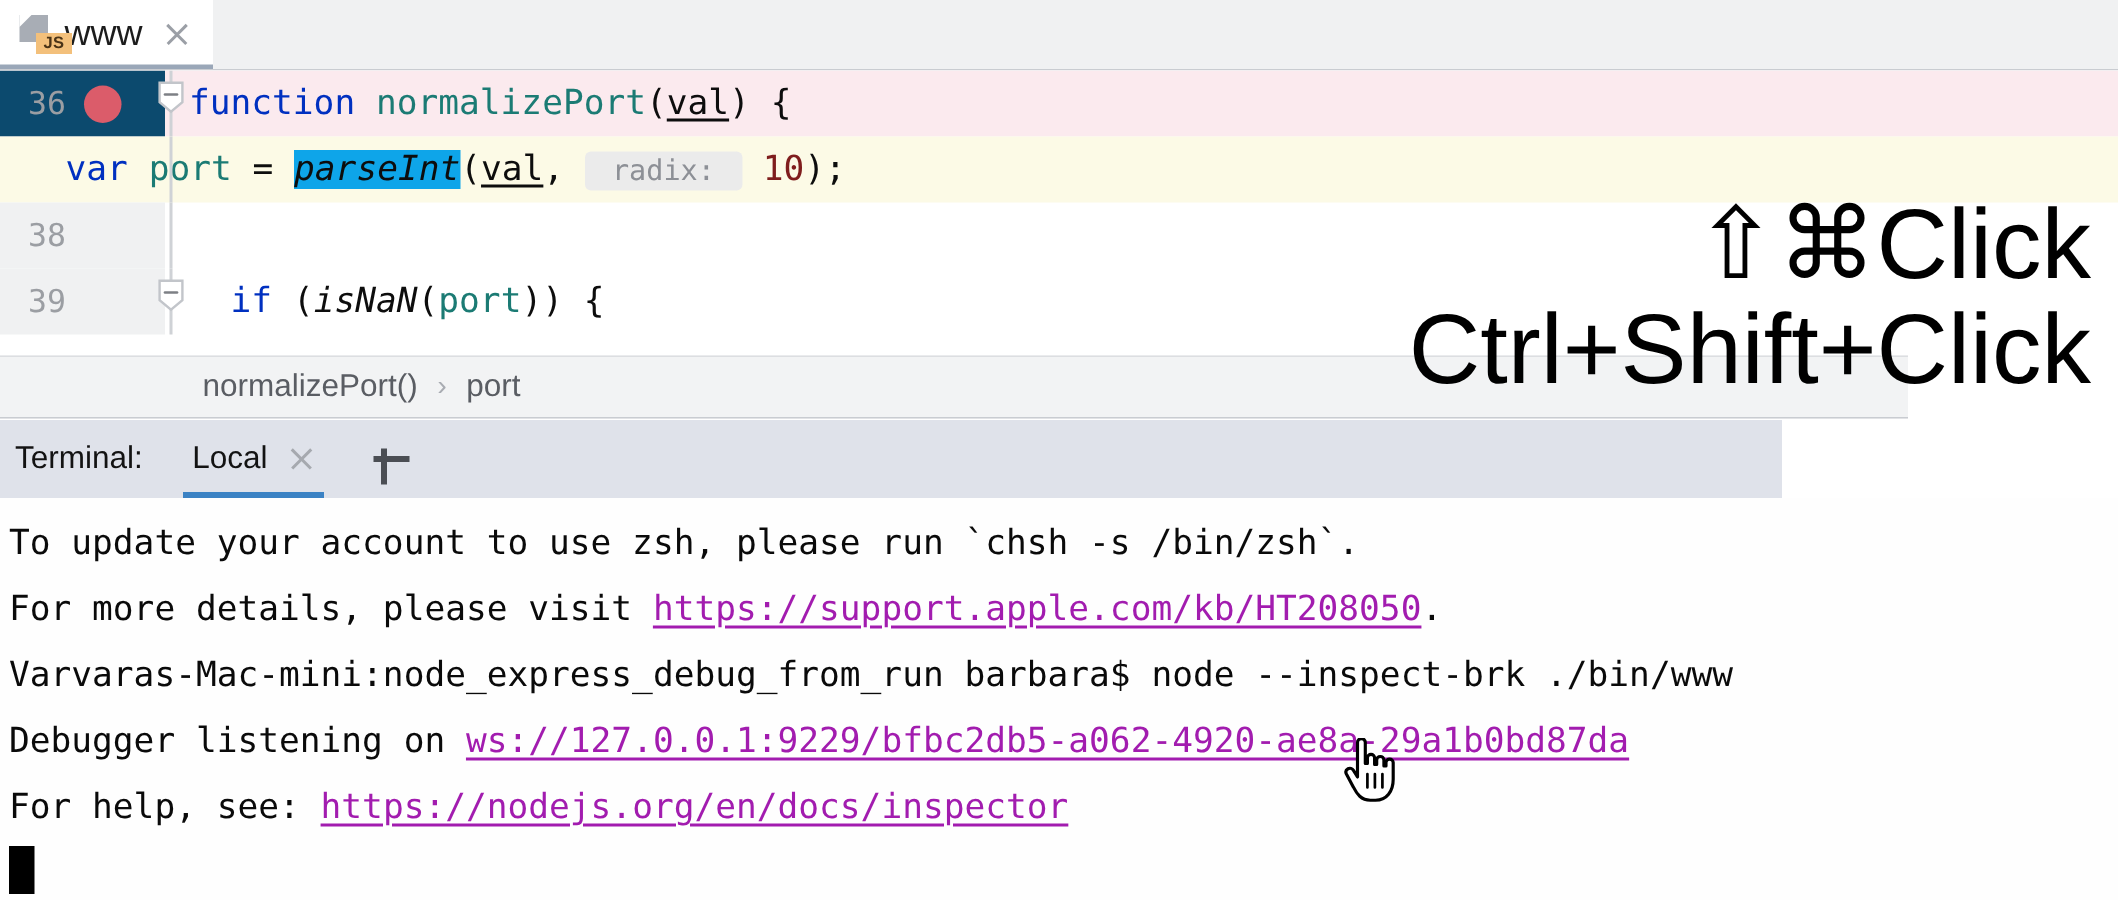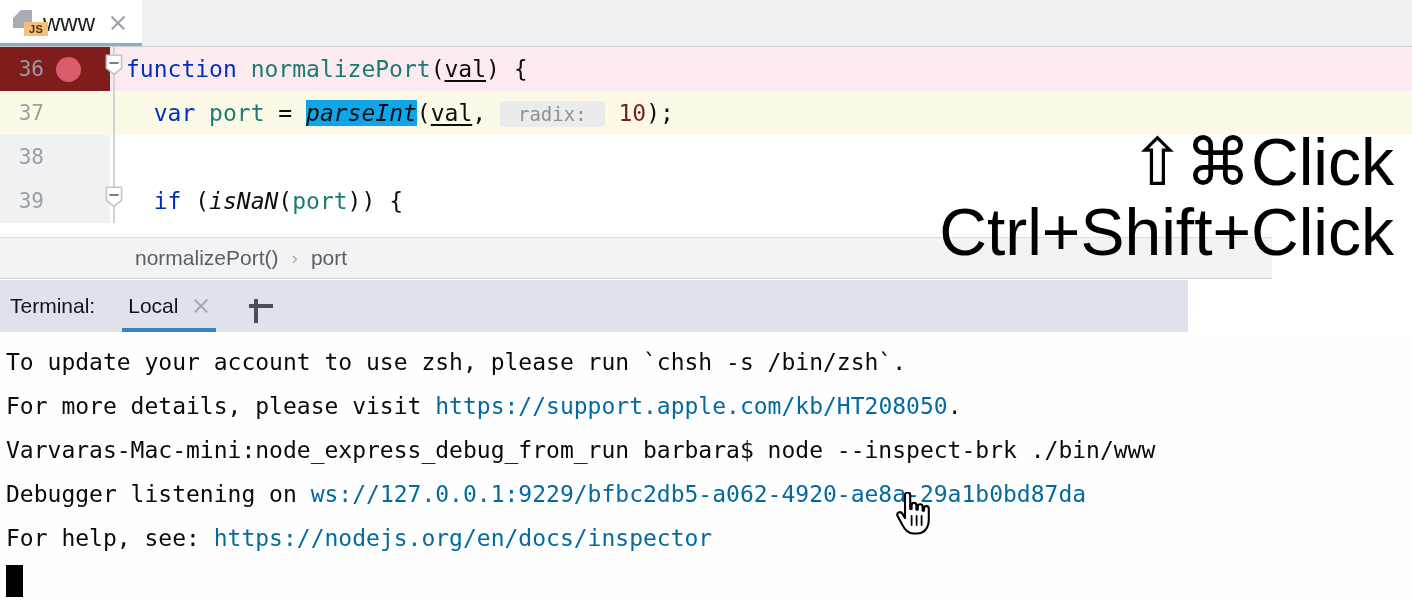--- a/index.html
+++ b/index.html
@@ -102,21 +102,21 @@
   .line.bp   { background: #fbeaee; }
   .line.caret{ background: #fcfae6; }
   .gutter {
     position: relative;
     width: 110px; height: 44px;
     flex: 0 0 auto;
     background: #f0f1f2;
     box-sizing: border-box;
   }
   .line.caret .gutter { background: #fcfae6; }
-  .line.bp .gutter { background: #7f1d1d; }
+  .line.bp .gutter { background: #0c4a6e; }
   .lineno {
     position: absolute; left: 0; top: 0;
     width: 44px; height: 44px;
     line-height: 44px;
     text-align: right;
     font-family: "DejaVu Sans Mono", monospace;
     font-size: 21px;
     color: #9b9ea3;
   }
   .breakpoint {
@@ -242,21 +242,22 @@
   .tline {
     height: 44px;
     line-height: 44px;
     padding-left: 6px;
     font-family: "DejaVu Sans Mono", monospace;
     font-size: 23px;
     color: #0a0a0a;
     white-space: pre;
   }
   .tlink {
-    color: #0369a1;
+    color: #a21caf;
+    text-decoration: underline;
     text-underline-offset: 4px;
     text-decoration-thickness: 2px;
     margin-top: 44px;
   }
   .blockcursor {
     display: inline-block;
     width: 17px; height: 32px;
     background: #000000;
     vertical-align: -7px;
   }
@@ -311,23 +312,20 @@
         <span class="foldline"></span>
         <span class="foldmark">
           <svg width="18" height="22" viewBox="0 0 18 22">
             <path d="M1.4 1.2 L16.6 1.2 L16.6 14.2 L9 20.4 L1.4 14.2 Z" fill="#ffffff" stroke="#c2c5ca" stroke-width="1.6"></path>
             <path d="M5 9 L13 9" stroke="#7d8085" stroke-width="1.8" stroke-linecap="round"></path>
           </svg>
         </span>
         <div class="code"><span class="kw">function</span> <span class="fn">normalizePort</span>(<span class="ident-u">val</span>) {</div>
       </div>
       <div class="line caret">
-        <div class="gutter">
-          <span class="lineno">37</span>
-        </div>
         <span class="foldline"></span>
         <div class="code">  <span class="kw">var</span> <span class="fn">port</span> = <span class="hl-lav">parseInt</span>(<span class="ident-u">val</span>, <span class="hint">radix:</span> <span class="num">10</span>);</div>
       </div>
       <div class="line">
         <div class="gutter">
           <span class="lineno">38</span>
         </div>
         <span class="foldline"></span>
         <div class="code"></div>
       </div>

